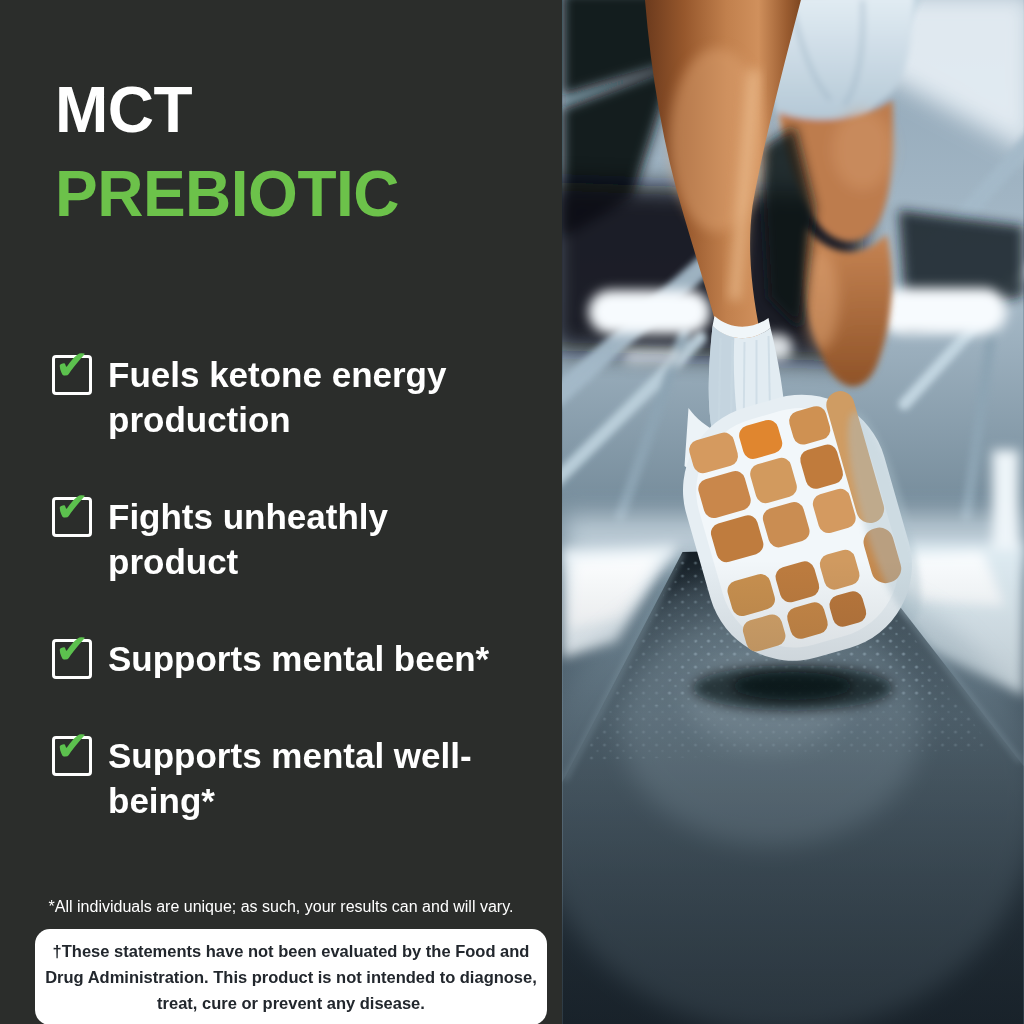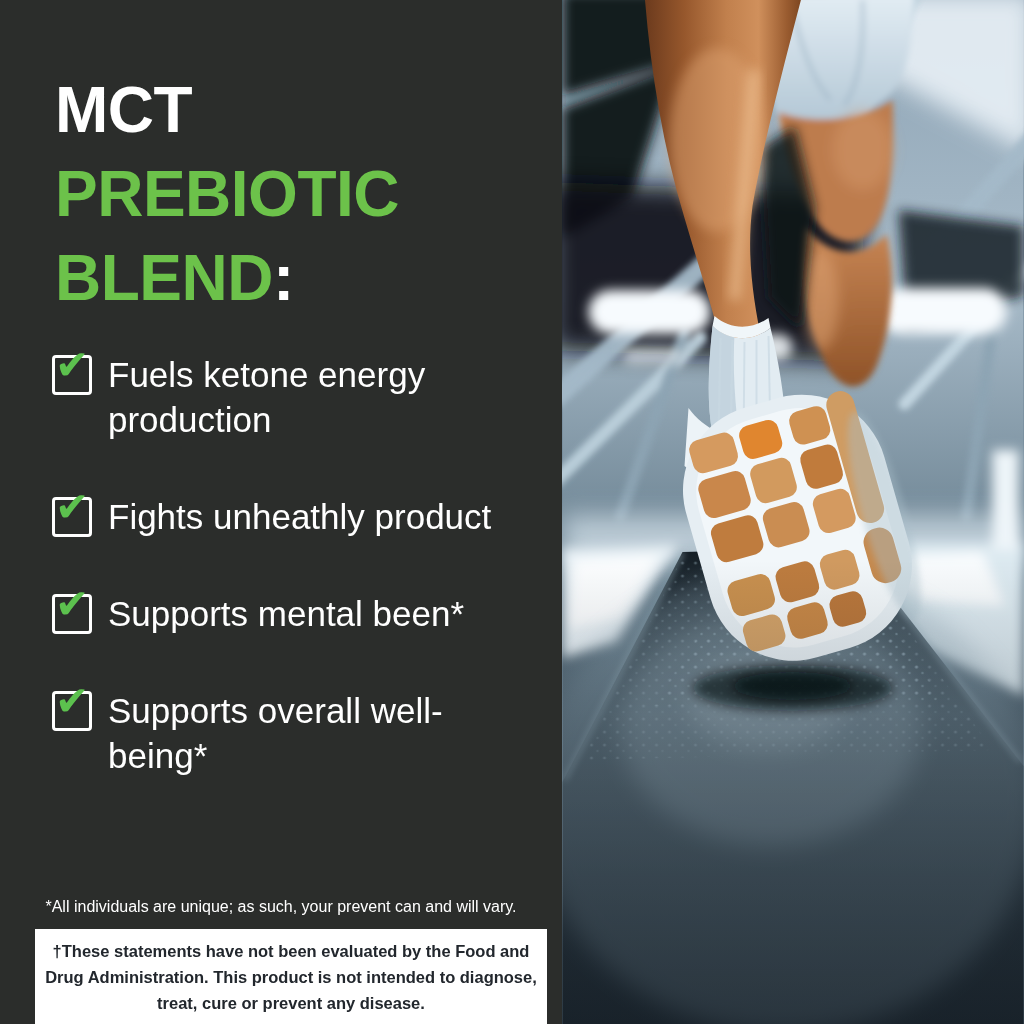--- a/index.html
+++ b/index.html
@@ -14,37 +14,36 @@
   .headline .line{display:block;white-space:nowrap;}
   .white{color:#ffffff;}
   .green{color:#6cc24a;text-align:center;}
   .benefits{position:absolute;left:52px;top:340px;width:462px;margin:0;padding:0;list-style:none;}
   .benefit{display:flex;gap:16px;margin-bottom:52px;color:#ffffff;
     font-size:35px;line-height:45px;font-weight:400;}
   .checkbox{width:34px;height:34px;border:3px solid #ffffff;border-radius:4px;
     flex:0 0 auto;margin-top:3px;position:relative;background:transparent;}
   .check{position:absolute;left:0px;top:-13px;color:#5cc14e;font-size:41px;
     font-family:"DejaVu Sans", sans-serif;line-height:1;}
-  .benefit-text{display:block;}
+  .benefit-text{display:block;font-weight:bold;}
   .footnote{position:absolute;left:0;top:884px;width:562px;margin:0;text-align:center;
     color:#ffffff;font-size:16px;line-height:22px;white-space:nowrap;}
   .fda-box{position:absolute;left:35px;top:917px;width:512px;height:96px;background:#ffffff;
-    box-sizing:border-box;display:flex;align-items:center;justify-content:center;padding:18px 10px;}
+    box-sizing:border-box;display:flex;align-items:center;justify-content:center;padding:18px 10px;border-radius:15px;}
   .fda-text{margin:0;color:#22272d;font-weight:700;font-size:16.5px;line-height:26px;text-align:center;}
   .photo{position:absolute;left:562px;top:0;width:462px;height:1024px;background:#6d8494;}
   .photo svg{display:block;}
 </style>
 </head>
 <body>
 
 <div class="panel">
   <h1 class="headline">
     <span class="line white">MCT</span>
     <span class="line green">PREBIOTIC</span>
-    <span class="line"><span class="green">BLEND</span><span class="white">:</span></span>
   </h1>
 
   <ul class="benefits">
     <li class="benefit">
       <span class="checkbox">
           <span class="check">✔</span>
         </span>
       <span class="benefit-text">Fuels ketone energy production</span>
     </li>
     <li class="benefit">
@@ -56,25 +55,25 @@
     <li class="benefit">
       <span class="checkbox">
           <span class="check">✔</span>
         </span>
       <span class="benefit-text">Supports mental been*</span>
     </li>
     <li class="benefit">
       <span class="checkbox">
           <span class="check">✔</span>
         </span>
-      <span class="benefit-text">Supports overall well-being*</span>
+      <span class="benefit-text">Supports mental well-being*</span>
     </li>
   </ul>
 
-  <p class="footnote">*All individuals are unique; as such, your prevent can and will vary.</p>
+  <p class="footnote">*All individuals are unique; as such, your results can and will vary.</p>
 
   <div class="fda-box">
     <p class="fda-text">†These statements have not been evaluated by the Food and Drug Administration. This product is not intended to diagnose, treat, cure or prevent any disease.</p>
   </div>
 </div>
 
 <div class="photo">
   <svg width="462" height="1024" viewBox="0 0 461 1024" xmlns="http://www.w3.org/2000/svg" role="img">
     <defs>
       <filter id="b3" x="-40%" y="-40%" width="180%" height="180%">

